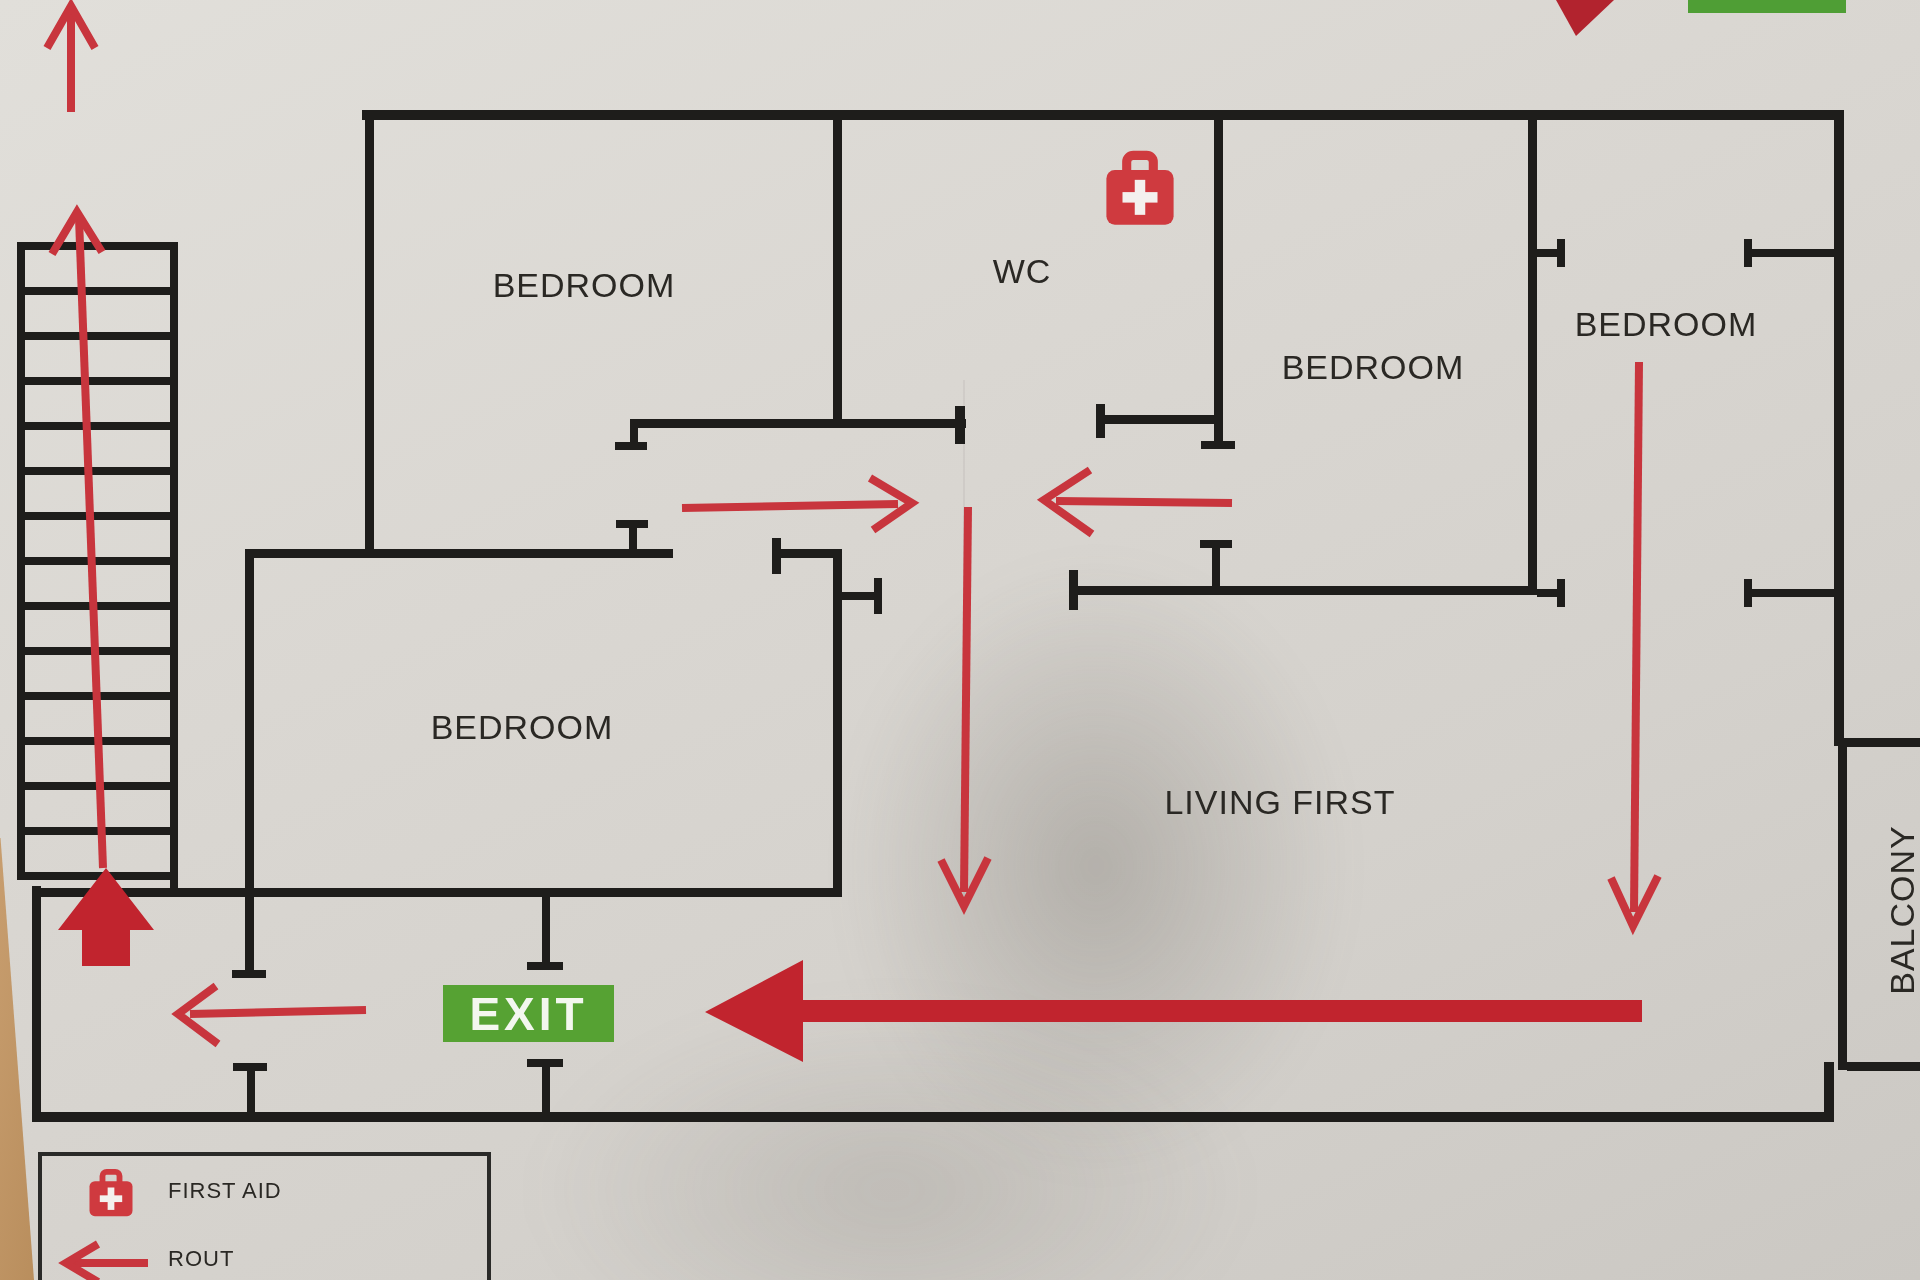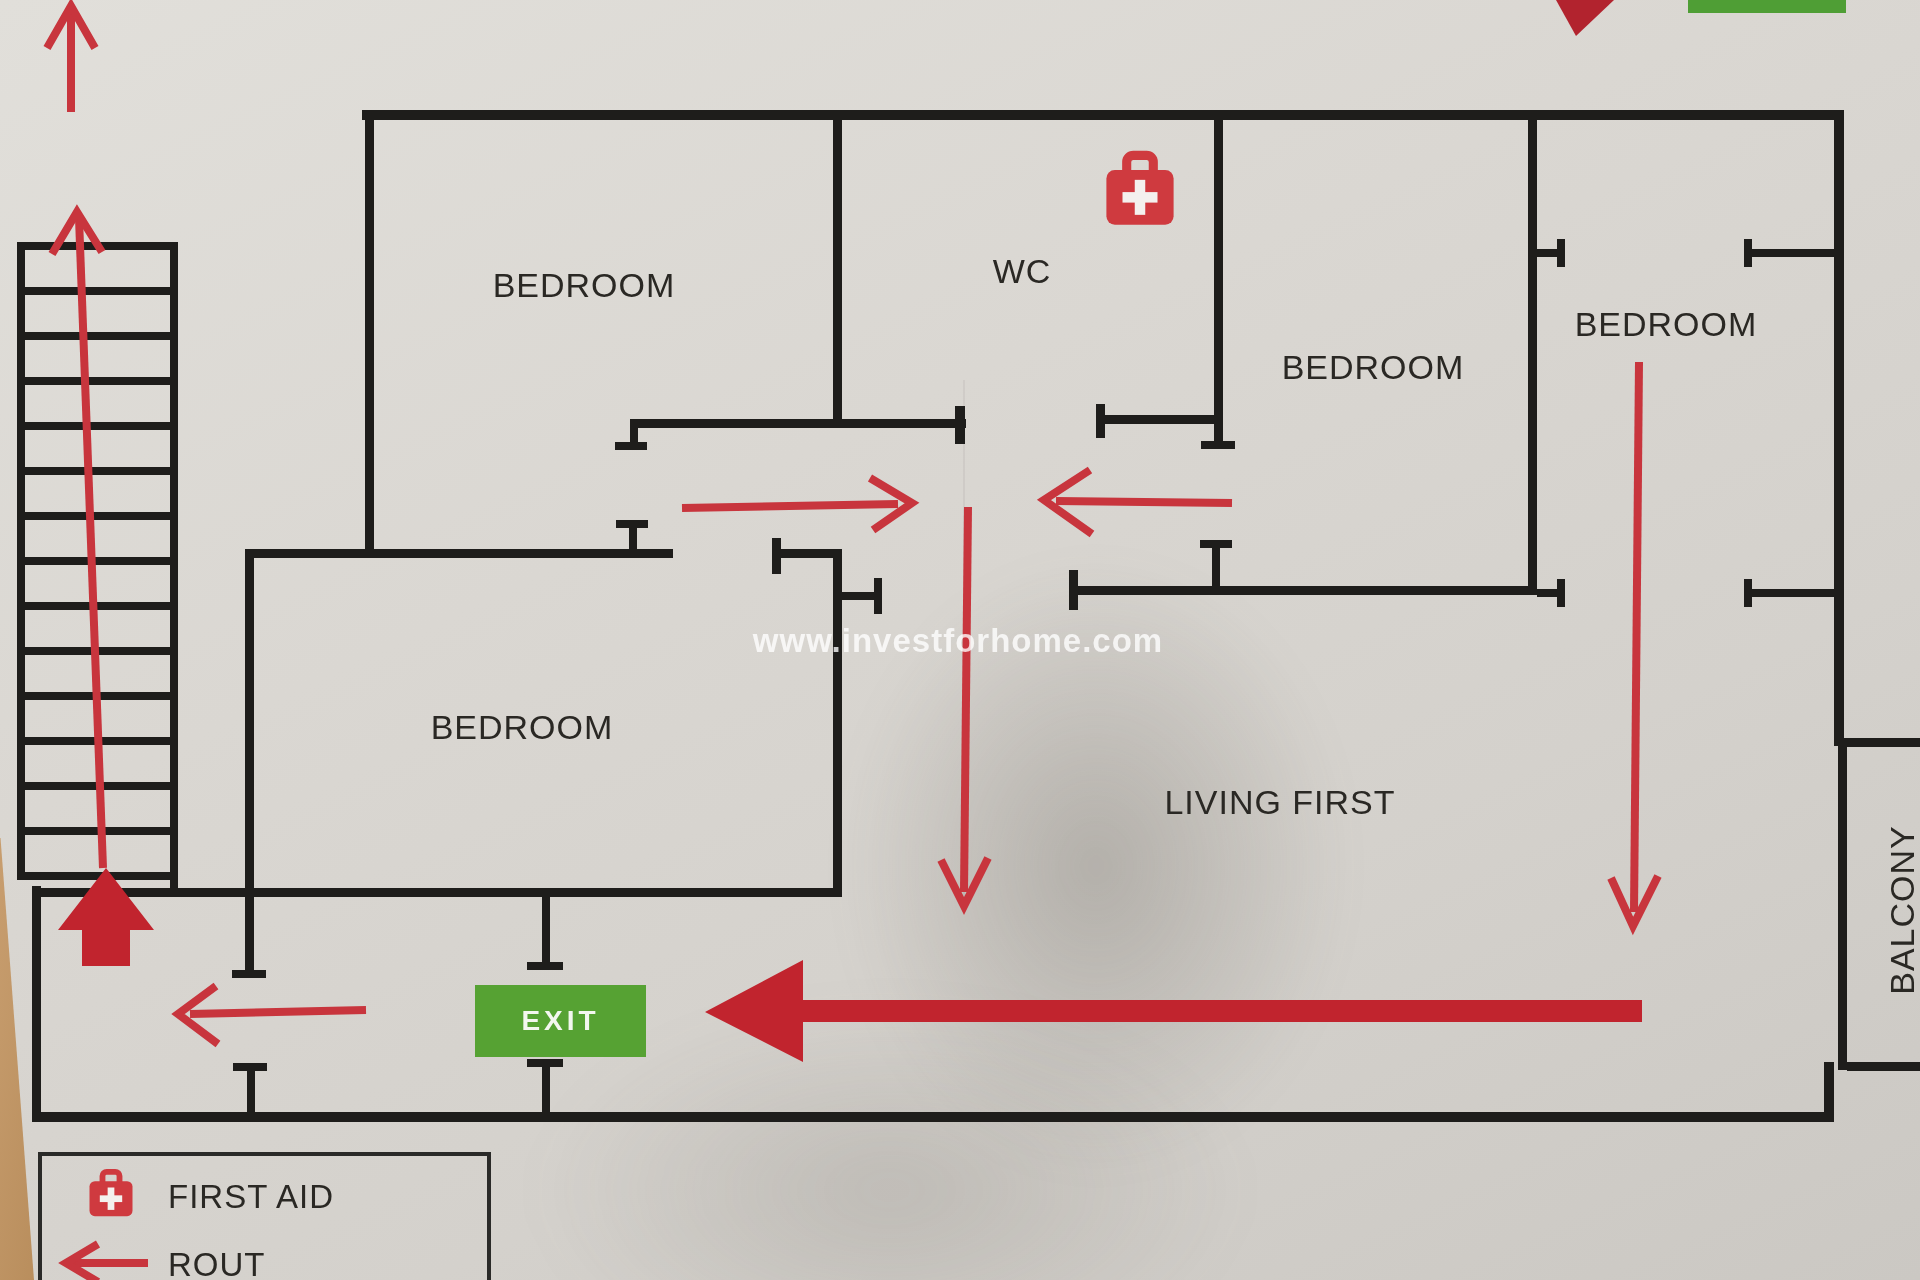--- a/index.html
+++ b/index.html
@@ -27,27 +27,27 @@
   
   #stairs-rungs{left:17px;top:242px;width:161px;height:638px;
     background:repeating-linear-gradient(to bottom,#1e1d1b 0px,#1e1d1b 8px,rgba(0,0,0,0) 8px,rgba(0,0,0,0) 45px);}
   
   .room-label{position:absolute;color:#2a2824;font-size:34px;letter-spacing:1px;
     transform:translate(-50%,-50%);white-space:nowrap;}
   #balcony-label{transform:translate(-50%,-50%) rotate(-90deg);}
   #watermark{position:absolute;left:958px;top:641px;transform:translate(-50%,-50%);
     color:rgba(255,255,255,.78);font-weight:700;font-size:33px;letter-spacing:1px;white-space:nowrap;}
   
-  #exit-sign{left:443px;top:985px;width:171px;height:72px;background:#56a233;
-    color:#f3f7ef;font-weight:700;font-size:28px;letter-spacing:4px;
-    display:flex;align-items:center;justify-content:center;margin-left:32px;}
+  #exit-sign{left:443px;top:985px;width:171px;height:57px;background:#56a233;
+    color:#f3f7ef;font-weight:700;font-size:46px;letter-spacing:4px;
+    display:flex;align-items:center;justify-content:center;}
   #corner-exit-sign{left:1688px;top:0;width:158px;height:13px;background:#4f9e35;}
   
   #legend-box{left:38px;top:1152px;width:445px;height:190px;border:4px solid #2a2a28;}
-  .legend-label{position:absolute;color:#2a2824;font-size:33px;letter-spacing:1px;white-space:nowrap;text-align:right;}
+  .legend-label{position:absolute;color:#2a2824;font-size:22px;letter-spacing:1px;white-space:nowrap;text-align:right;}
   svg{display:block;}
   #routes{position:absolute;left:0;top:0;}
 </style>
 </head>
 <body>
 
 <div id="canvas">
 
   <div class="shadow" id="shadow-person"></div>
   <div class="shadow" id="shadow-lower"></div>
@@ -162,21 +162,20 @@
   </div>
 
   <div class="room-label" style="left:584px;top:285px;">BEDROOM</div>
   <div class="room-label" style="left:1022px;top:271px;">WC</div>
   <div class="room-label" style="left:1373px;top:367px;">BEDROOM</div>
   <div class="room-label" style="left:1666px;top:324px;">BEDROOM</div>
   <div class="room-label" style="left:522px;top:727px;">BEDROOM</div>
   <div class="room-label" style="left:1280px;top:802px;">LIVING FIRST</div>
   <div class="room-label" id="balcony-label" style="left:1902px;top:910px;">BALCONY</div>
 
-  <div id="watermark">www.investforhome.com</div>
 
   <div class="abs" id="legend-box"></div>
   <svg class="abs" style="left:84px;top:1166px;" width="54" height="56" viewBox="0 0 24 25">
     <rect x="8.2" y="2.6" width="7.6" height="6.4" rx="1.9" fill="none" stroke="#cf3a3f" stroke-width="2.6"></rect>
     <rect x="2.4" y="6.8" width="19.2" height="15.6" rx="2.4" fill="#cf3a3f"></rect>
     <rect x="10.5" y="9.6" width="3" height="10" fill="#f4f1ee"></rect>
     <rect x="7" y="13.1" width="10" height="3" fill="#f4f1ee"></rect>
   </svg>
   <div class="legend-label" style="left:168px;top:1178px;">FIRST AID</div>
   <svg class="abs" style="left:56px;top:1240px;" width="100" height="46" viewBox="0 0 100 46">

